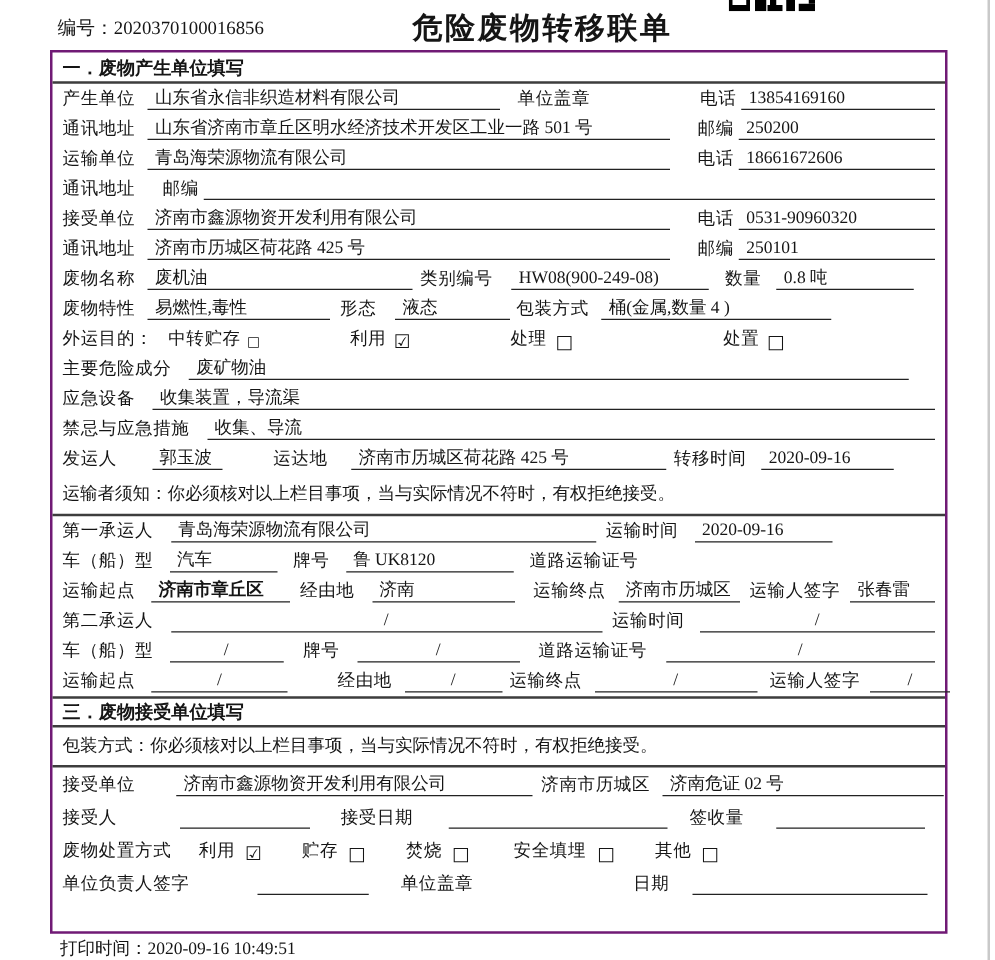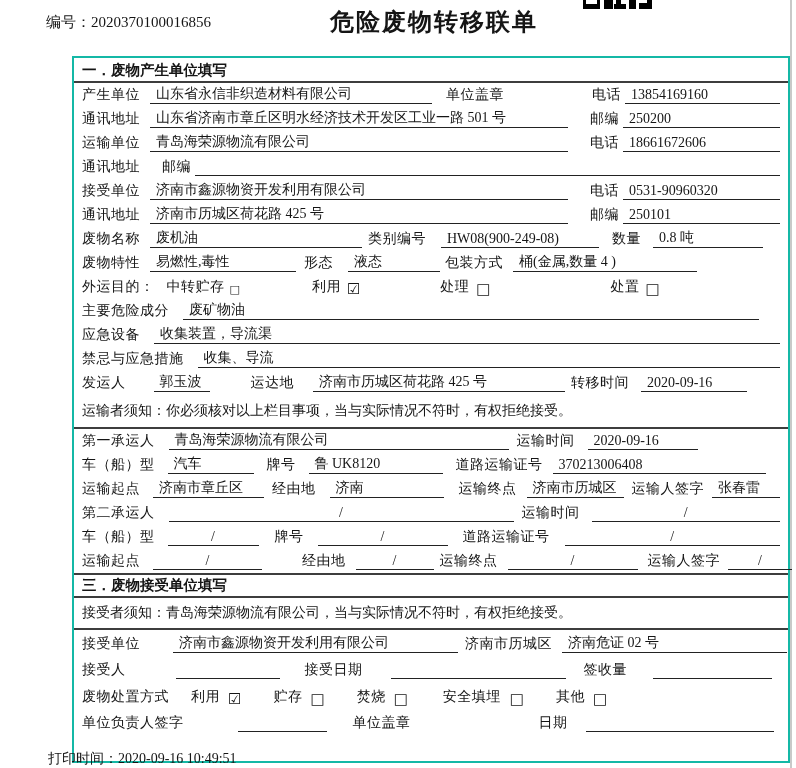--- a/index.html
+++ b/index.html
@@ -6,22 +6,22 @@
   body{
     width:796px;height:768px;background:#ffffff;position:relative;overflow:hidden;
     font-family:"Liberation Serif","DejaVu Serif",serif;font-size:14px;color:#151515;
   }
   .abs{position:absolute;}
   #doc-number{left:46px;top:13px;font-size:15px;white-space:nowrap;}
   #page-title{left:330px;top:6px;font-size:24px;font-weight:bold;letter-spacing:2px;
     font-family:"Liberation Sans","DejaVu Sans",sans-serif;white-space:nowrap;}
   #qr-frag{left:583px;top:0;}
   #page-edge{left:790px;top:0;width:2px;height:768px;background:#c9c9c9;}
-  #form{left:40px;top:56px;width:718px;height:707px;border:2px solid #14b8a6;
-    box-sizing:border-box;background:#fff;margin-left:32px;}
+  #form{left:40px;top:40px;width:718px;height:707px;border:2px solid #701a75;
+    box-sizing:border-box;background:#fff;}
   .sec-head{box-sizing:border-box;height:25px;border-bottom:2px solid #3d3d3d;
     font-weight:bold;font-size:14.5px;padding:3px 8px 0;white-space:nowrap;
     font-family:"Liberation Sans","DejaVu Sans",sans-serif;}
   .sec-head.mid{border-top:2px solid #3d3d3d;padding-top:1px;}
   .notice{box-sizing:border-box;border-bottom:2px solid #3d3d3d;display:flex;
     align-items:center;padding:0 8px;white-space:nowrap;}
   .n34{height:34px;}
   .n32{height:32px;}
   .row{box-sizing:border-box;height:24px;display:flex;align-items:flex-end;
     padding:0 6px 3px 8px;white-space:nowrap;}
@@ -166,26 +166,25 @@
     <span class="lbl" style="margin-left:8px;">运输时间</span>
     <span class="u" style="width:110px;margin-left:13px;">2020-09-16</span>
   </div>
 
   <div class="row">
     <span class="lbl">车（船）型</span>
     <span class="u" style="width:86px;margin-left:13px;">汽车</span>
     <span class="lbl" style="margin-left:13px;">牌号</span>
     <span class="u" style="width:134px;margin-left:13px;">鲁 UK8120</span>
     <span class="lbl" style="margin-left:13px;">道路运输证号</span>
-    <span class="u" style="width:213px;margin-left:10px;">370213006408</span>
   </div>
 
   <div class="row">
     <span class="lbl">运输起点</span>
-    <span class="u" style="width:111px;margin-left:13px;">济南市章丘区</span>
+    <span class="u" style="width:111px;margin-left:13px;font-weight:bold;">济南市章丘区</span>
     <span class="lbl" style="margin-left:8px;">经由地</span>
     <span class="u" style="width:114px;margin-left:14px;">济南</span>
     <span class="lbl" style="margin-left:15px;">运输终点</span>
     <span class="u" style="width:97px;margin-left:10px;">济南市历城区</span>
     <span class="lbl" style="margin-left:8px;">运输人签字</span>
     <span class="u" style="width:68px;margin-left:8px;">张春雷</span>
   </div>
 
   <div class="row">
     <span class="lbl">第二承运人</span>
@@ -210,21 +209,21 @@
     <span class="u c" style="width:78px;margin-left:10px;">/</span>
     <span class="lbl" style="margin-left:6px;">运输终点</span>
     <span class="u c" style="width:130px;margin-left:10px;">/</span>
     <span class="lbl" style="margin-left:10px;">运输人签字</span>
     <span class="u c" style="width:64px;margin-left:8px;">/</span>
   </div>
 
   <div class="sec-head mid">三．废物接受单位填写</div>
 
   <div class="notice n32">
-    <span>接受者须知：青岛海荣源物流有限公司，当与实际情况不符时，有权拒绝接受。</span>
+    <span>包装方式：你必须核对以上栏目事项，当与实际情况不符时，有权拒绝接受。</span>
   </div>
 
   <div class="row row3">
     <span class="lbl">接受单位</span>
     <span class="u" style="width:285px;margin-left:33px;">济南市鑫源物资开发利用有限公司</span>
     <span class="lbl" style="margin-left:7px;">济南市历城区</span>
     <span class="u" style="width:225px;margin-left:10px;">济南危证 02 号</span>
   </div>
 
   <div class="row row3">

